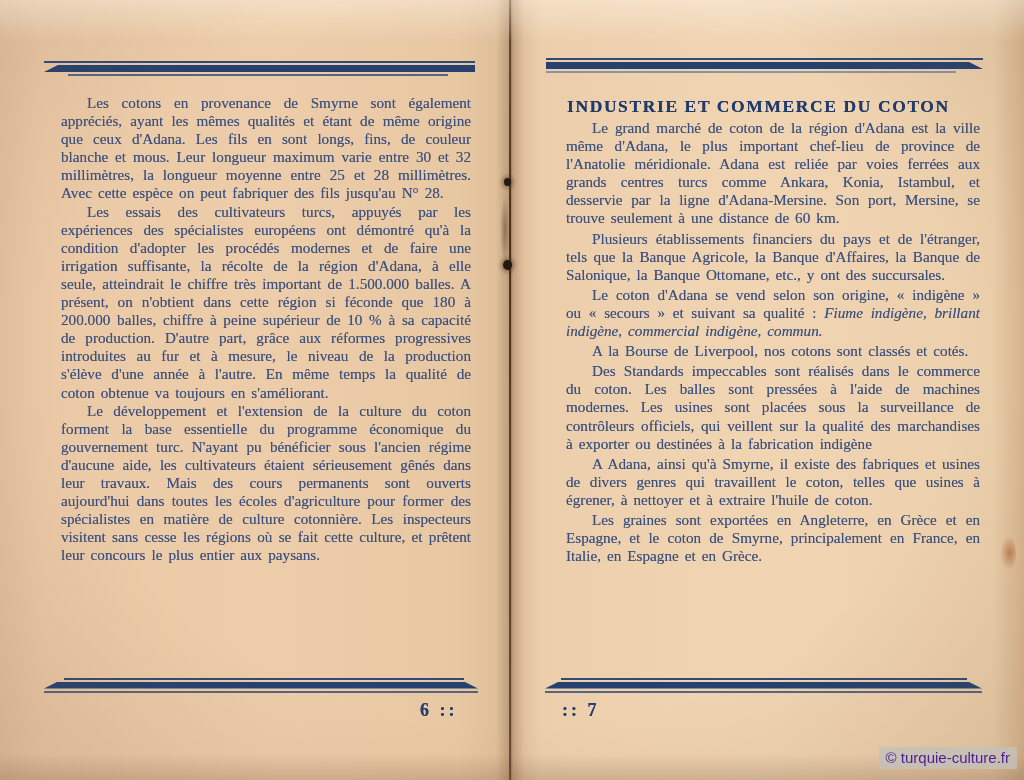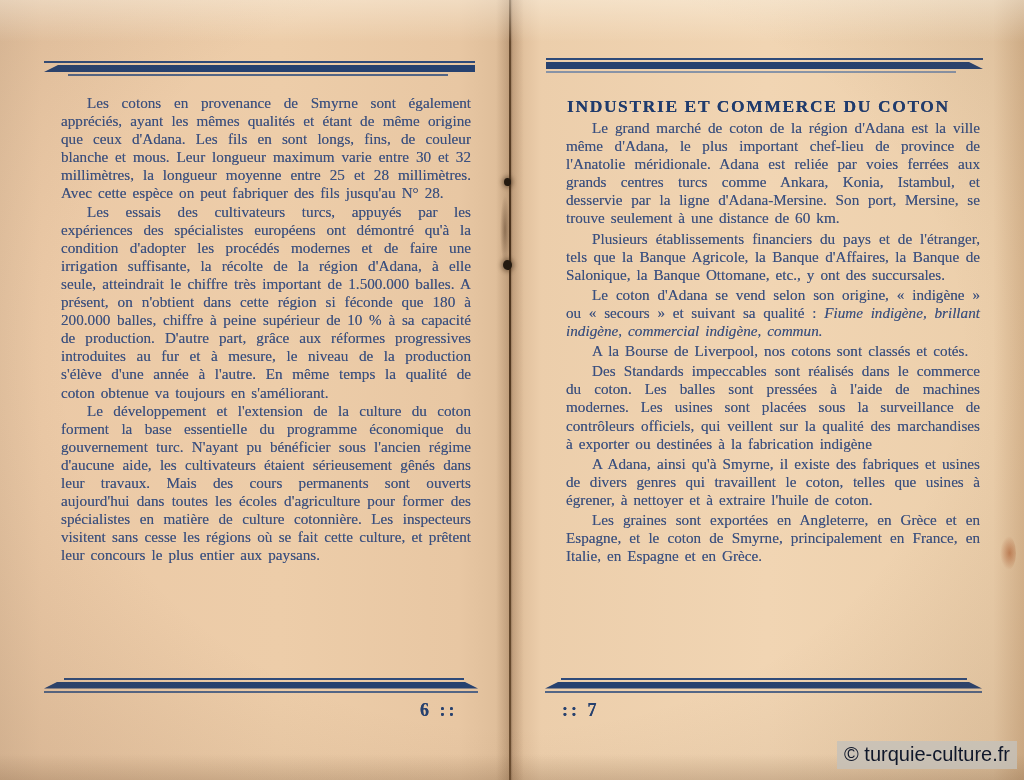--- a/index.html
+++ b/index.html
@@ -106,23 +106,23 @@
     letter-spacing: 3px;
     text-shadow: 0 0 0.5px rgba(25,50,100,0.8);
   }
   .page-num-left  { left: 420px; }
   .page-num-right { left: 52px; }
 
   
   .watermark {
     position: absolute; right: 7px; bottom: 11px;
     background: rgba(196,193,186,0.82);
-    color: #0f172a;
+    color: #4c1d95;
     font-family: "Liberation Sans", "DejaVu Sans", sans-serif;
-    font-size: 20px;
+    font-size: 15px;
     padding: 2px 7px 3px 7px;
   }
 </style>
 </head>
 <body>
 
 <div class="page page-left">
   <div class="rule rule-top-left">
     <div class="t"></div>
       <div class="b"></div>

